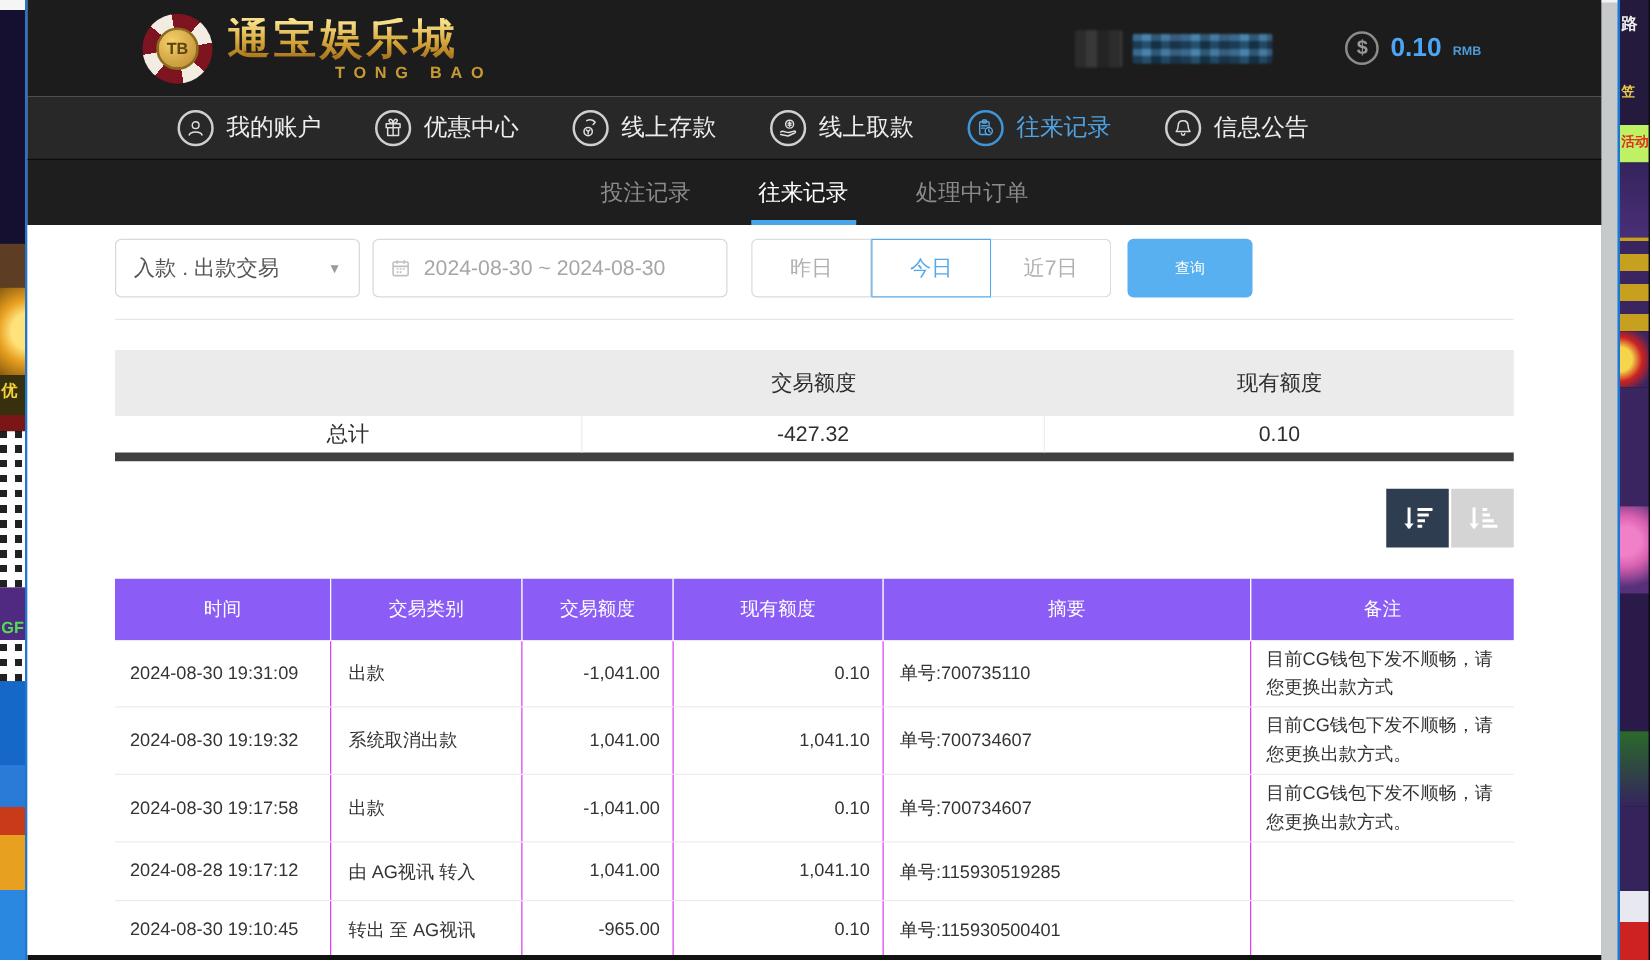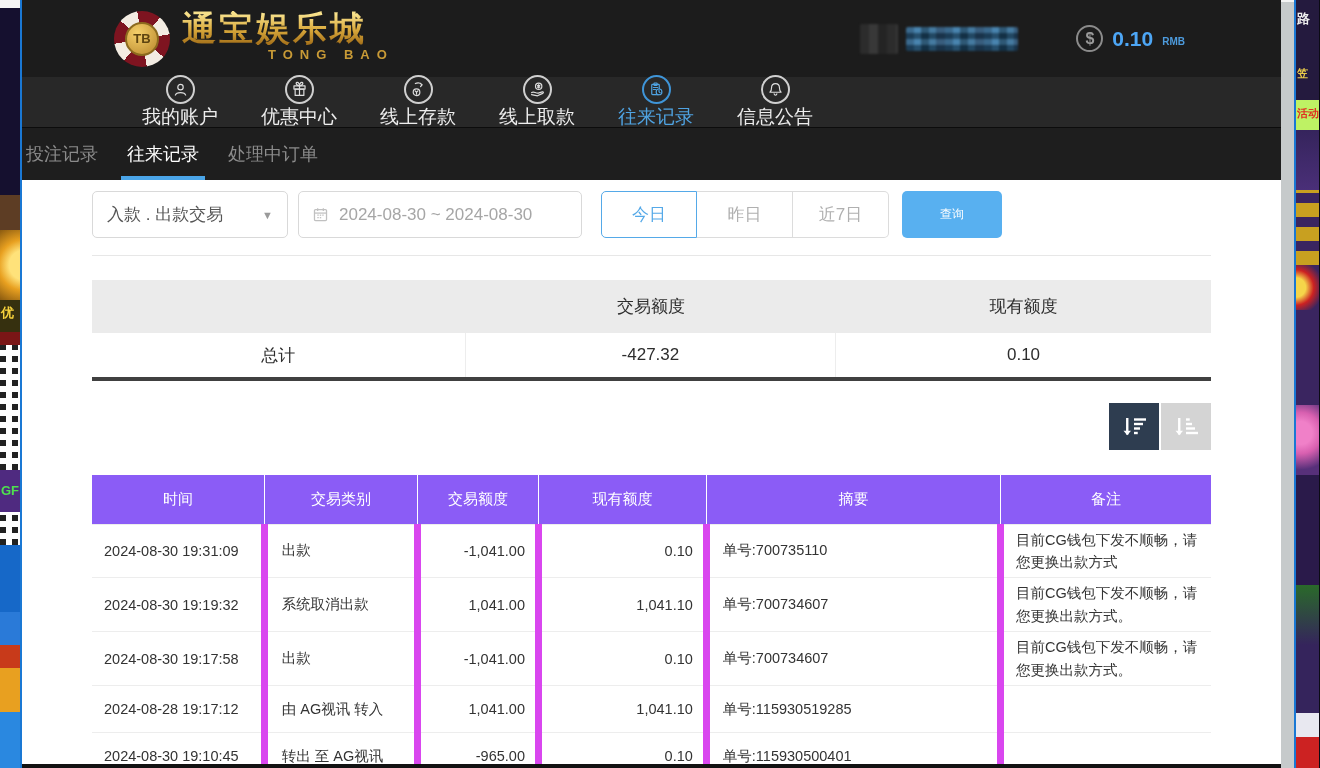--- a/index.html
+++ b/index.html
@@ -18,21 +18,21 @@
   .glyph { position:absolute; left:1px; white-space:nowrap; }
 
   
   .scroll-strip { width:14px; height:768px; background:#c6cacb; border-top:2px solid #f4f4f4; }
 
   
   .main { width:1259px; height:768px; display:flex; flex-direction:column; position:relative; background:#fff; }
 
   
   .top-header { height:77px; background:#1c1c1c; display:flex; align-items:center; flex:none; }
-  .brand { display:flex; margin-left:92px; gap:12px; }
+  .brand { display:flex; align-items:center; margin-left:92px; gap:12px; }
   .chip { width:56px; height:56px; border-radius:50%;
       background: conic-gradient(#7e1420 0 40deg,#f3ece2 40deg 80deg,#7e1420 80deg 130deg,#f3ece2 130deg 170deg,#7e1420 170deg 220deg,#f3ece2 220deg 260deg,#7e1420 260deg 310deg,#f3ece2 310deg 350deg,#7e1420 350deg 360deg);
       display:flex; align-items:center; justify-content:center; }
   .chip-core { width:34px; height:34px; border-radius:50%; background:radial-gradient(circle at 35% 30%,#f5d06a,#b8872c); border:2px solid #8c6a1e;
       display:flex; align-items:center; justify-content:center; color:#5d4410; font-size:13px; font-weight:bold; }
   .brand-text { display:flex; flex-direction:column; line-height:1; }
   .brand-title { font-size:34px; font-weight:bold; letter-spacing:3px;
       background:linear-gradient(180deg,#f7e08a 10%,#d9a93c 55%,#a8741c 95%); -webkit-background-clip:text; background-clip:text; color:transparent; }
   .brand-sub { font-size:13px; font-weight:bold; letter-spacing:7px; color:#c89a36; margin-top:3px; padding-left:86px; }
 
@@ -46,29 +46,29 @@
       background-blend-mode:overlay; filter:blur(1px); border-radius:2px; }
 
   .balance { display:flex; align-items:center; margin-left:58px; margin-right:96px; gap:9px; }
   .coin-icon { width:27px; height:27px; border-radius:50%; border:2px solid #8b8b8b; color:#9a9a9a;
       display:flex; align-items:center; justify-content:center; font-size:16px; font-weight:bold; }
   .balance-amount { color:#4da6f5; font-size:21px; font-weight:bold; }
   .balance-currency { color:#4d9bdd; font-size:10px; font-weight:bold; margin-top:5px; }
 
   
   .nav-bar { height:51px; background:#282828; border-bottom:1px solid #0c0c0c; display:flex; align-items:center; gap:43px; padding-left:120px; flex:none; }
-  .nav-item { display:flex; align-items:center; color:#ededed; font-size:19px; cursor:pointer;flex-direction:column; }
+  .nav-item { display:flex; align-items:center; gap:10px; color:#ededed; font-size:19px; cursor:pointer; }
   .nav-ico { width:29px; height:29px; border-radius:50%; border:2px solid #cfcfcf; display:flex; align-items:center; justify-content:center; }
   .nav-ico svg { stroke:#dedede; fill:none; stroke-width:1.5; stroke-linecap:round; stroke-linejoin:round; }
   .nav-item.active { color:#4fa3e2; }
   .nav-item.active .nav-ico { border-color:#3f95d8; }
   .nav-item.active .nav-ico svg { stroke:#4fa3e2; }
 
   
-  .sub-tabs { height:52px; background:#1e1e1e; display:flex; justify-content:flex-start; gap:21px; flex:none; }
+  .sub-tabs { height:52px; background:#1e1e1e; display:flex; justify-content:center; gap:46px; flex:none; }
   .sub-tab { color:#8b8b8b; font-size:18px; display:flex; align-items:center; position:relative; cursor:pointer; padding:0 4px; }
   .sub-tab.active { color:#fff; }
   .sub-tab.active::after { content:""; position:absolute; left:-2px; right:-2px; bottom:0; height:4px; background:#4aa5e8; }
 
   
   .content { flex:1; background:#fff; padding:11px 70px 0 70px; overflow:hidden; position:relative; }
 
   .filter-row { display:flex; align-items:center; height:47px; }
   .select-box { width:196px; height:47px; border:1px solid #d9d9d9; border-radius:5px; display:flex; align-items:center; padding:0 14px; color:#555; font-size:17px; background:#fff; cursor:pointer; }
   .select-caret { margin-left:auto; color:#9a9a9a; font-size:11px; }
@@ -80,35 +80,35 @@
   .quick-btn.active { border:1px solid #55a9e8; color:#55a9e8; }
   .search-btn { width:100px; height:47px; margin-left:13px; background:#58b0f0; border:none; border-radius:5px; color:#fff; font-size:12px; cursor:pointer; }
 
   .divider { height:1px; background:#e7e7e7; margin-top:17px; }
 
   
   .summary { margin-top:24px; }
   .summary-head { display:flex; height:53px; background:#ebebeb; align-items:center; }
   .summary-head .cell, .summary-row .cell { text-align:center; font-size:17px; color:#2d2d2d; }
   .s-c1 { width:33.4%; } .s-c2 { width:33.1%; } .s-c3 { width:33.5%; }
-  .summary-row { display:flex; height:48px; align-items:center; background:#fff; border-bottom:4px solid #404040; }
+  .summary-row { display:flex; height:36px; align-items:center; background:#fff; border-bottom:7px solid #404040; }
   .summary-row .cell { border-right:1px solid #ededed; height:100%; display:flex; align-items:center; justify-content:center; }
   .summary-row .cell:last-child { border-right:none; }
 
   
   .sort-row { display:flex; justify-content:flex-end; margin-top:22px; gap:2px; }
   .sort-btn { width:50px; height:47px; border:none; display:flex; align-items:center; justify-content:center; cursor:pointer; }
   .sort-btn.desc { background:#2e3d50; }
   .sort-btn.asc { background:#d4d4d4; }
 
   
   table.tx { width:100%; border-collapse:collapse; margin-top:25px; table-layout:fixed; }
   .tx thead th { background:#8b5cf6; color:#fff; font-weight:normal; font-size:15px; height:49px; border-right:1px solid #fff; }
   .tx thead th:last-child { border-right:none; }
-  .tx tbody td { height:47px; border-bottom:1px solid #ededed; border-right:7px solid #d946ef; font-size:14.5px; color:#333; background:#fff; }
+  .tx tbody td { height:47px; border-bottom:1px solid #ededed; border-right:1px solid #d946ef; font-size:14.5px; color:#333; background:#fff; }
   .tx tbody td:last-child { border-right:none; }
   .tx tbody tr:first-child td { border-top:1px solid #ededed; }
   .w-time{width:15.4%;} .w-type{width:13.7%;} .w-amt{width:10.8%;} .w-bal{width:15.0%;} .w-sum{width:26.3%;} .w-rem{width:18.8%;}
   td.c-time { padding-left:12px; }
   td.c-type { padding-left:14px; }
   td.c-amount, td.c-balance { text-align:right; padding-right:10px; }
   td.c-summary { padding-left:13px; }
   td.c-remark { padding:4px 6px 4px 12px; font-size:12.5px; line-height:1.55; }
 
   .bottom-strip { position:absolute; left:0; right:0; bottom:0; height:4px; background:#121212; }
@@ -122,21 +122,21 @@
     <div class="seg" style="height:8px;background:#f5f5f5"></div>
     <div class="seg" style="height:187px;background:#15102f"></div>
     <div class="seg" style="height:35px;background:#5d3d24"></div>
     <div class="seg" style="height:70px;background:radial-gradient(circle at 120% 50%,#ffe27a 0 35%,#e8a020 60%,#8a5a10 100%)"></div>
     <div class="seg" style="height:32px;background:#36300f;color:#f5d13c">
         <span class="glyph" style="top:4px">优</span>
       </div>
     <div class="seg" style="height:13px;background:#7a1616"></div>
     <div class="seg qr" style="height:125px"></div>
     <div class="seg" style="height:42px;background:#4f2a80;color:#4fe04f">
-        <span class="glyph" style="top:13px">GF</span>
+        <span class="glyph" style="top:24px">GF</span>
       </div>
     <div class="seg qr" style="height:33px"></div>
     <div class="seg" style="flex:1;background:linear-gradient(180deg,#1668c8 0 30%,#2a7ad8 30% 45%,#c83a1a 45% 55%,#e8a020 55% 75%,#2a88e0 75% 100%)"></div>
   </div>
 
   <div class="main">
 
     <div class="top-header">
       <div class="brand">
         <div class="chip">
@@ -244,22 +244,22 @@
               <line x1="16" y1="3" x2="16" y2="7"></line>
               <line x1="7.5" y1="13" x2="9.5" y2="13"></line>
               <line x1="11" y1="13" x2="13" y2="13"></line>
               <line x1="14.5" y1="13" x2="16.5" y2="13"></line>
               <line x1="7.5" y1="16.5" x2="9.5" y2="16.5"></line>
               <line x1="11" y1="16.5" x2="13" y2="16.5"></line>
             </svg>
           <span>2024-08-30 ~ 2024-08-30</span>
         </div>
         <div class="btn-group">
+          <button class="quick-btn">昨日</button>
           <button class="quick-btn active">今日</button>
-          <button class="quick-btn">昨日</button>
           <button class="quick-btn">近7日</button>
         </div>
         <button class="search-btn">查询</button>
       </div>
 
       <div class="divider"></div>
 
       <div class="summary">
         <div class="summary-head">
           <div class="cell s-c1"></div>

